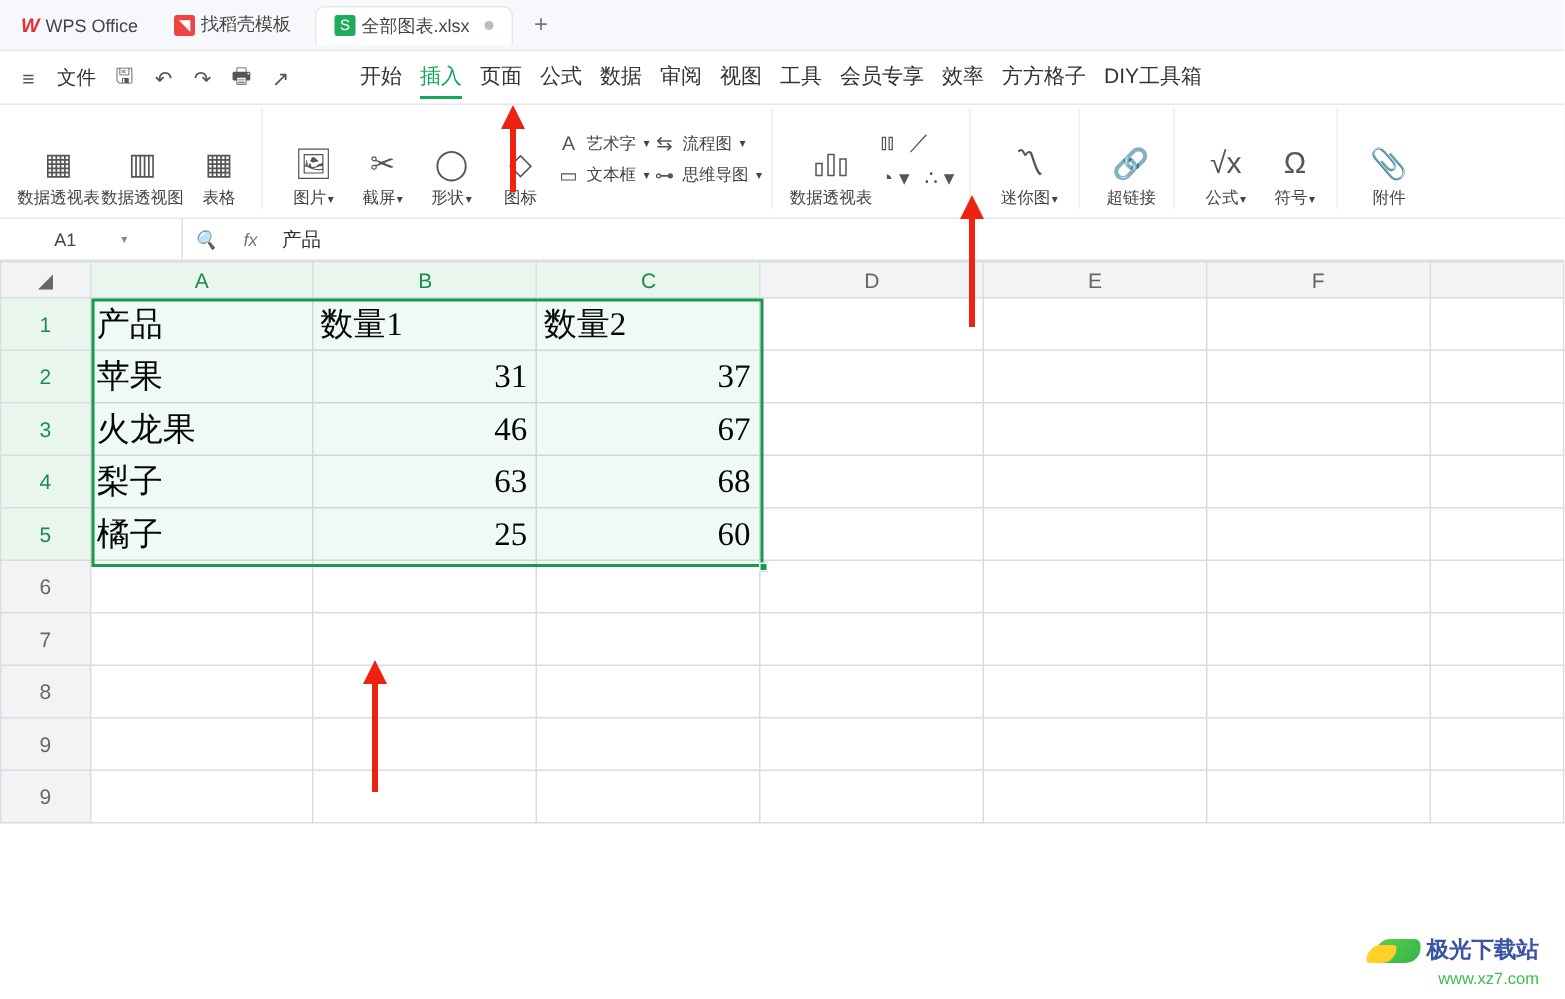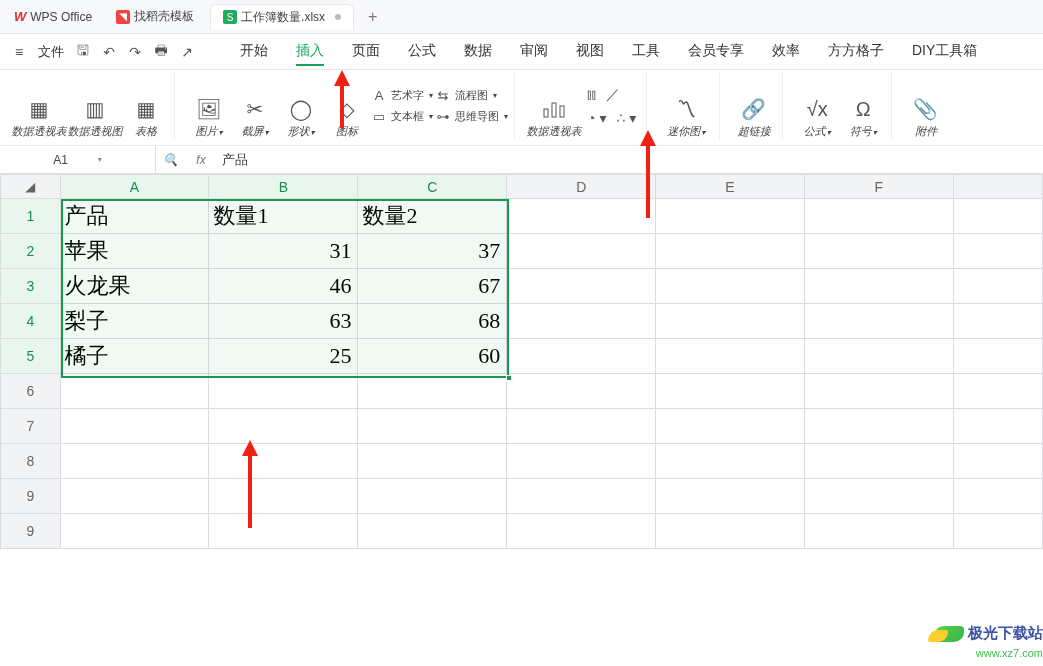--- a/index.html
+++ b/index.html
@@ -12,44 +12,44 @@
 .tab { display: flex; align-items: center; gap: 4px; font-size: 12px; color: #444; padding: 4px 12px; border-radius: 6px 6px 0 0; }
 .tab .ico { width: 14px; height: 14px; display: inline-flex; align-items: center; justify-content: center; border-radius: 2px; font-size: 10px; color: #fff; }
 .tab.active { background: #fff; border: 1px solid #e7e7ec; border-bottom: none; }
 .tab .close-dot { width: 6px; height: 6px; background: #bbb; border-radius: 50%; margin-left: 6px; }
 .add-tab { font-size: 16px; color: #777; padding: 0 10px; cursor: pointer; }
 
 
 .menubar { display: flex; align-items: center; height: 36px; padding: 0 6px; border-bottom: 1px solid #e7e7ec; background: #fff; gap: 0; }
 .menubar .icon-btn { display: inline-flex; align-items: center; justify-content: center; width: 26px; height: 26px; color: #555; font-size: 14px; cursor: pointer; }
 .menubar .file-lbl { font-size: 13px; color: #333; padding: 0 6px; }
-.menu-items { display: flex; gap: 28px; margin-left: 40px; }
+.menu-items { display: flex; gap: 12px; margin-left: 40px; }
 .menu-items span { font-size: 14px; color: #333; cursor: pointer; padding: 4px 0; }
 .menu-items span.active { color: #14a65a; border-bottom: 2px solid #14a65a; }
 
 
 .ribbon { display: flex; align-items: flex-end; height: 76px; background: #fff; border-bottom: 1px solid #e7e7ec; padding: 2px 6px 6px; gap: 6px; box-shadow: 0 2px 4px rgba(0,0,0,0.06); }
 .ribbon .grp { display: flex; align-items: flex-end; gap: 2px; padding: 0 6px; border-right: 1px solid #eee; height: 100%; }
 .ribbon .grp:last-child { border-right: none; }
 .ribbon .btn-v { display: flex; flex-direction: column; align-items: center; justify-content: flex-end; gap: 3px; width: 54px; cursor: pointer; }
 .ribbon .btn-v.w40 { width: 44px; }
 .ribbon .btn-v .ic { height: 24px; display: flex; align-items: center; justify-content: center; color: #555; font-size: 20px; }
-.ribbon .btn-v .lb { font-size: 11px; color: #444; white-space: nowrap; font-style: italic; }
+.ribbon .btn-v .lb { font-size: 11px; color: #444; white-space: nowrap; }
 .ribbon .btn-v .lb .dd { font-size: 8px; margin-left: 1px; }
 .ribbon .col-btns { display: flex; flex-direction: column; gap: 6px; align-items: flex-start; justify-content: center; height: 100%; }
 .ribbon .col-btns .row { display: flex; align-items: center; gap: 4px; font-size: 11px; color: #444; cursor: pointer; }
 .ribbon .col-btns .row .ic { width: 16px; display: flex; justify-content: center; color: #555; font-size: 13px; }
 .ribbon .col-btns .row .dd { font-size: 8px; margin-left: 1px; }
 .ribbon .chart-icons { display: flex; flex-direction: column; gap: 6px; align-items: flex-start; justify-content: center; height: 100%; padding: 0 4px; }
 .ribbon .chart-icons .r { display: flex; gap: 10px; }
 .ribbon .chart-icons .r span { font-size: 14px; color: #555; cursor: pointer; }
 
 
 .fx-bar { display: flex; align-items: center; height: 28px; border-bottom: 1px solid #e0e0e0; background: #fff; }
-.fx-bar .namebox { width: 156px; display: flex; align-items: center; justify-content: center; font-size: 12px; color: #444; border-right: 1px solid #e0e0e0; height: 100%; gap: 30px; }
+.fx-bar .namebox { width: 122px; display: flex; align-items: center; justify-content: center; font-size: 12px; color: #444; border-right: 1px solid #e0e0e0; height: 100%; gap: 30px; }
 .fx-bar .namebox .dd { font-size: 8px; color: #888; }
 .fx-bar .zoom-ic, .fx-bar .fx-ic { width: 30px; text-align: center; color: #777; font-size: 12px; font-style: italic; }
 .fx-bar .fx-val { font-size: 13px; color: #333; padding-left: 6px; }
 
 
 .grid-wrap { position: relative; }
 .grid { border-collapse: collapse; table-layout: fixed; }
 .grid th, .grid td { border: 1px solid #dadce0; font-size: 13px; font-weight: normal; color: #666; text-align: center; background: #fff; }
 .grid th.corner { width: 60px; height: 24px; background: #f2f3f5; }
 .grid th.col { height: 24px; background: #f2f3f5; font-size: 14px; color: #666; }
@@ -64,42 +64,42 @@
 
 
 .sel-box { position: absolute; border: 2px solid #19984f; background: rgba(25,152,79,0.06); pointer-events: none; }
 .sel-handle { position: absolute; width: 6px; height: 6px; background: #19984f; border: 1px solid #fff; }
 
 
 .arrow { position: absolute; pointer-events: none; }
 .arrow svg { display: block; }
 
 
-.watermark { position: absolute; bottom: 6px; right: 0; font-size: 12px; text-align: right; line-height: 1.3; }
+.watermark { position: absolute; bottom: 6px; right: 17px; font-size: 12px; text-align: right; line-height: 1.3; }
 .watermark .l1 { color: #3a53a4; font-weight: bold; font-size: 15px; }
 .watermark .l2 { color: #3bbf4a; font-size: 11px; }
 .wm-ico { display: inline-block; width: 40px; height: 22px; position: relative; vertical-align: middle; }
 .wm-ico::before { content: ""; position: absolute; right: 4px; top: 2px; width: 30px; height: 16px; border-radius: 10px 4px 10px 4px; background: linear-gradient(135deg,#5fd04a 0,#34b44a 100%); }
 .wm-ico::after { content: ""; position: absolute; left: 0; top: 6px; width: 20px; height: 12px; border-radius: 10px 2px 10px 2px; background: #ffcf2a; }
 </style>
 </head>
 <body>
 
 <div class="titlebar">
   <div class="app-logo">
     <span class="w-ico">W</span>
     <span>WPS Office</span>
   </div>
   <div class="tab">
     <span class="ico" style="background:#e44">◥</span>
     <span>找稻壳模板</span>
   </div>
   <div class="tab active">
     <span class="ico" style="background:#1fab5e">S</span>
-    <span>工作簿数量.xlsx</span>
+    <span>全部图表.xlsx</span>
     <span class="close-dot"></span>
   </div>
   <div class="add-tab">+</div>
 </div>
 
 <div class="menubar">
   <span class="icon-btn">≡</span>
   <span class="file-lbl">文件</span>
   <span class="icon-btn">🖫</span>
   <span class="icon-btn">↶</span>

